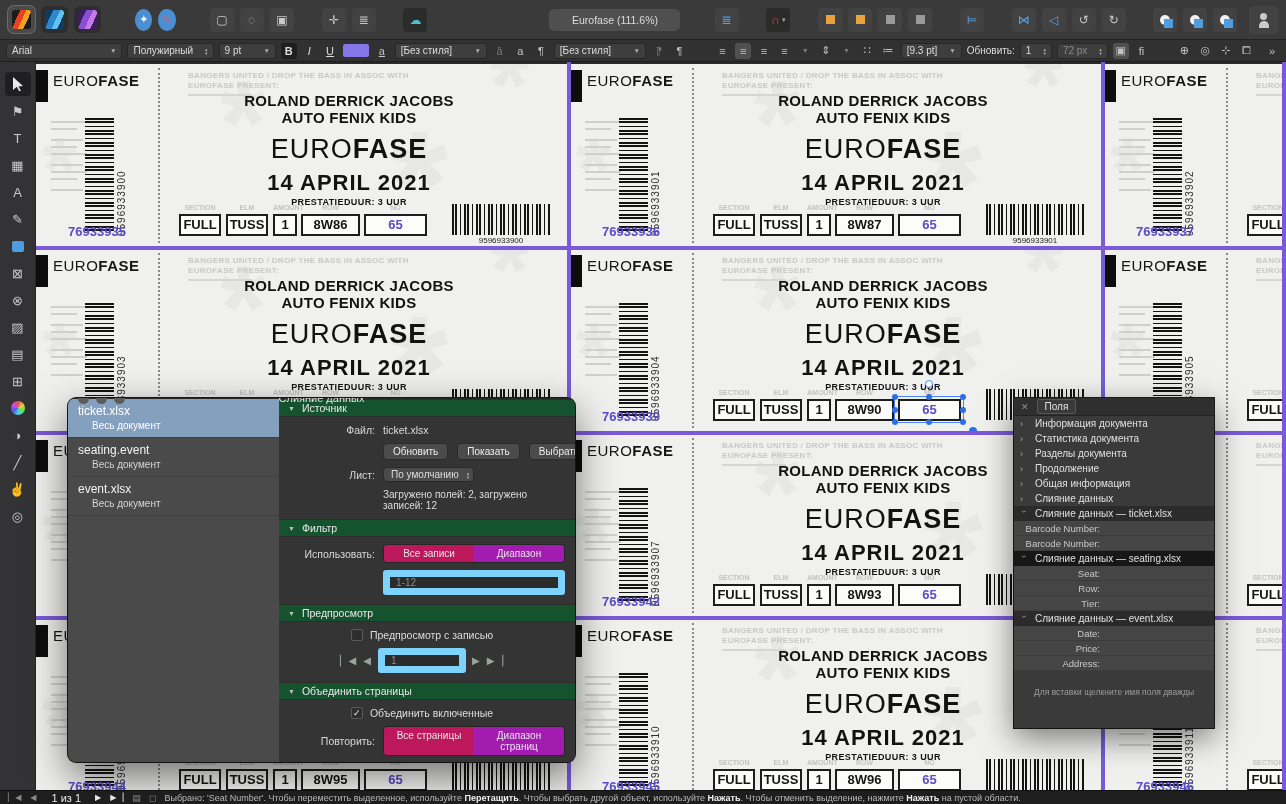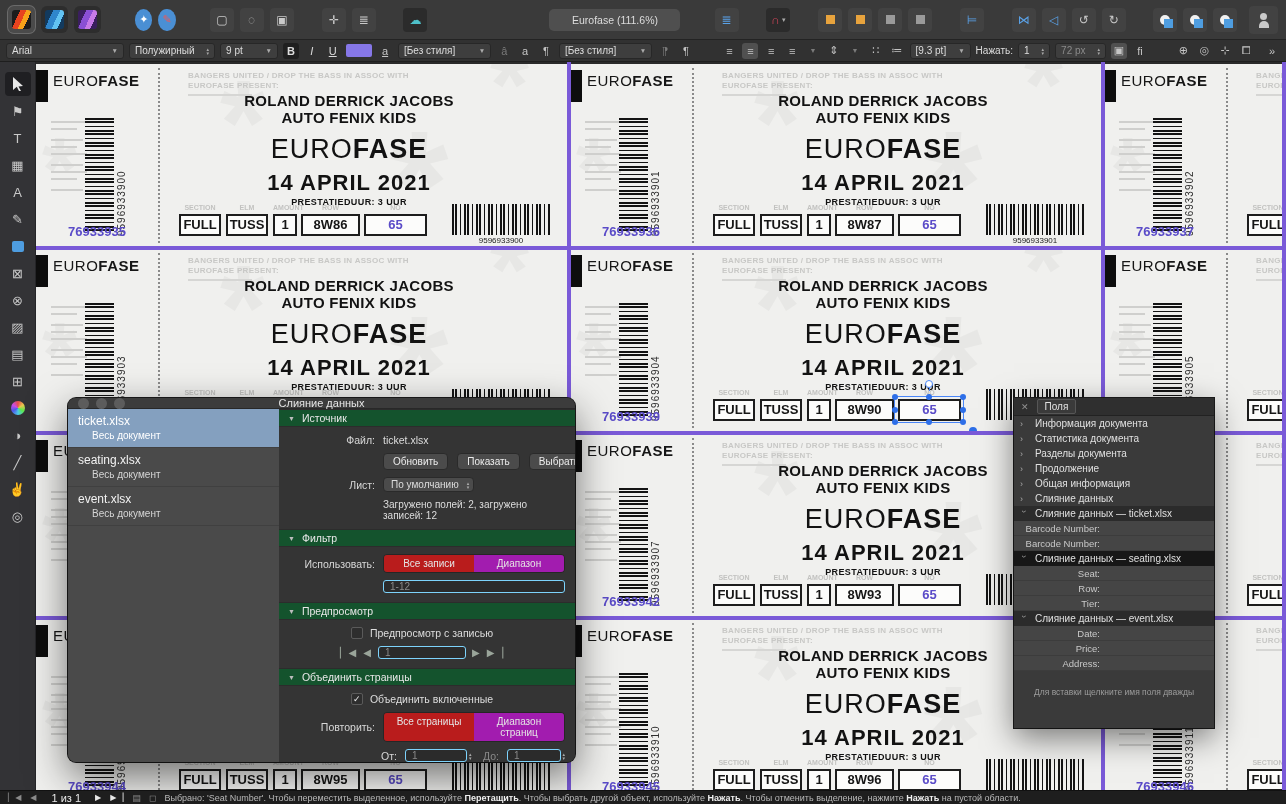--- a/index.html
+++ b/index.html
@@ -101,22 +101,22 @@
   .srcitem.sel .nm,.srcitem.sel .sc{color:#fff}
   .ctlpane{flex:1;background:#343434;font-size:10.5px;color:#ddd;overflow:hidden}
   .sechead{display:flex;align-items:center;gap:7px;background:#14532d;height:18px;padding:0 9px;color:#e8e8e8;border-top:1px solid #2c2c2c;border-bottom:1px solid #2c2c2c}
   .sechead .tri{font-size:7px;color:#bdbdbd}
   .drow{display:flex;align-items:center;margin:7px 10px 0 0}
   .drow .lab{width:96px;text-align:right;margin-right:8px;color:#d8d8d8;flex:0 0 auto}
   .btn{background:#4b4b4b;border:1px solid #2a2a2a;border-radius:4px;color:#ececec;font-size:10px;padding:2px 9px}
   .drop{background:#4b4b4b;border:1px solid #2a2a2a;border-radius:4px;display:flex;align-items:center;gap:8px;padding:1px 4px 1px 7px;font-size:10px}
   .seg{display:flex;flex:1;border:1px solid #262626;border-radius:4px;overflow:hidden}
   .seg b{flex:1;font-weight:normal;font-size:10px;text-align:center;padding:3px 4px;background:#a21caf;color:#e4e4e4}
-  .seg b.on{background:#b91c1c}
-  .inp{background:#2b2b2b;border:1px solid #7dd3fc;border-radius:3px;color:#8a8a8a;font-size:10px;padding:0 6px}
+  .seg b.on{background:#be185d}
+  .inp{background:#2b2b2b;border:7px solid #7dd3fc;border-radius:3px;color:#8a8a8a;font-size:10px;padding:0 6px}
   .chk{width:12px;height:12px;border:1px solid #5a5a5a;border-radius:2px;background:#2e2e2e;display:inline-flex;align-items:center;justify-content:center;color:#f0f0f0;font-size:9px;margin-right:7px;flex:0 0 auto}
   .nav{color:#9aa59a;font-size:10px;letter-spacing:1px}
 
   
   .fpanel{position:absolute;left:1014px;top:398px;width:200px;height:330px;background:#3a3a3a;box-shadow:0 10px 30px rgba(0,0,0,.5),0 0 0 1px #1d1d1d;z-index:20;display:flex;flex-direction:column;font-size:10px}
   .fphead{height:18px;background:#2f2f2f;border-bottom:1px solid #222;display:flex;align-items:center;gap:8px;padding:0 7px}
   .fpclose{color:#909090;font-size:9px}
   .fptab{border:1px solid #565656;background:#3a3a3a;color:#e2e2e2;font-size:10px;padding:0 7px;border-radius:2px;line-height:13px}
   .fprow{display:flex;align-items:center;height:15px;color:#e0e0e0;padding:0 6px;gap:7px;flex:0 0 auto}
   .fprow .chev{color:#aaa;font-size:9px;width:8px;display:inline-block}
@@ -264,21 +264,21 @@
     <span class="icb dim" style="font-size:7px">▼</span>
     <span class="icb">⇕</span>
     <span class="icb dim" style="font-size:7px">▼</span>
     <span class="icb">∷</span>
     <span class="icb">≔</span>
     <div class="fld" style="width:62px">
         <span>[9.3 pt]</span>
         <span style="flex:1"></span>
         <span class="dn">▼</span>
       </div>
-    <span>Нажать:</span>
+    <span>Обновить:</span>
     <div class="fld" style="width:34px">
         <span>1</span>
         <span style="flex:1"></span>
         <span class="stp">
           <span>▴</span>
           <span>▾</span>
         </span>
       </div>
     <div class="fld" style="width:52px;color:#8a8a8a">
         <span>72 px</span>
@@ -859,21 +859,21 @@
         </span>
       <span>Слияние данных</span>
     </div>
     <div class="dlg-body">
       <div class="srcpane" id="srcpane">
           <div class="srcitem sel">
     <div class="nm">ticket.xlsx</div>
     <div class="sc">Весь документ</div>
           </div>
           <div class="srcitem">
-    <div class="nm">seating.xlsx</div>
+    <div class="nm">seating.event</div>
     <div class="sc">Весь документ</div>
           </div>
           <div class="srcitem">
     <div class="nm">event.xlsx</div>
     <div class="sc">Весь документ</div>
           </div>
         </div>
       <div class="ctlpane">
         <div class="sechead">
             <span class="tri">▼</span>

